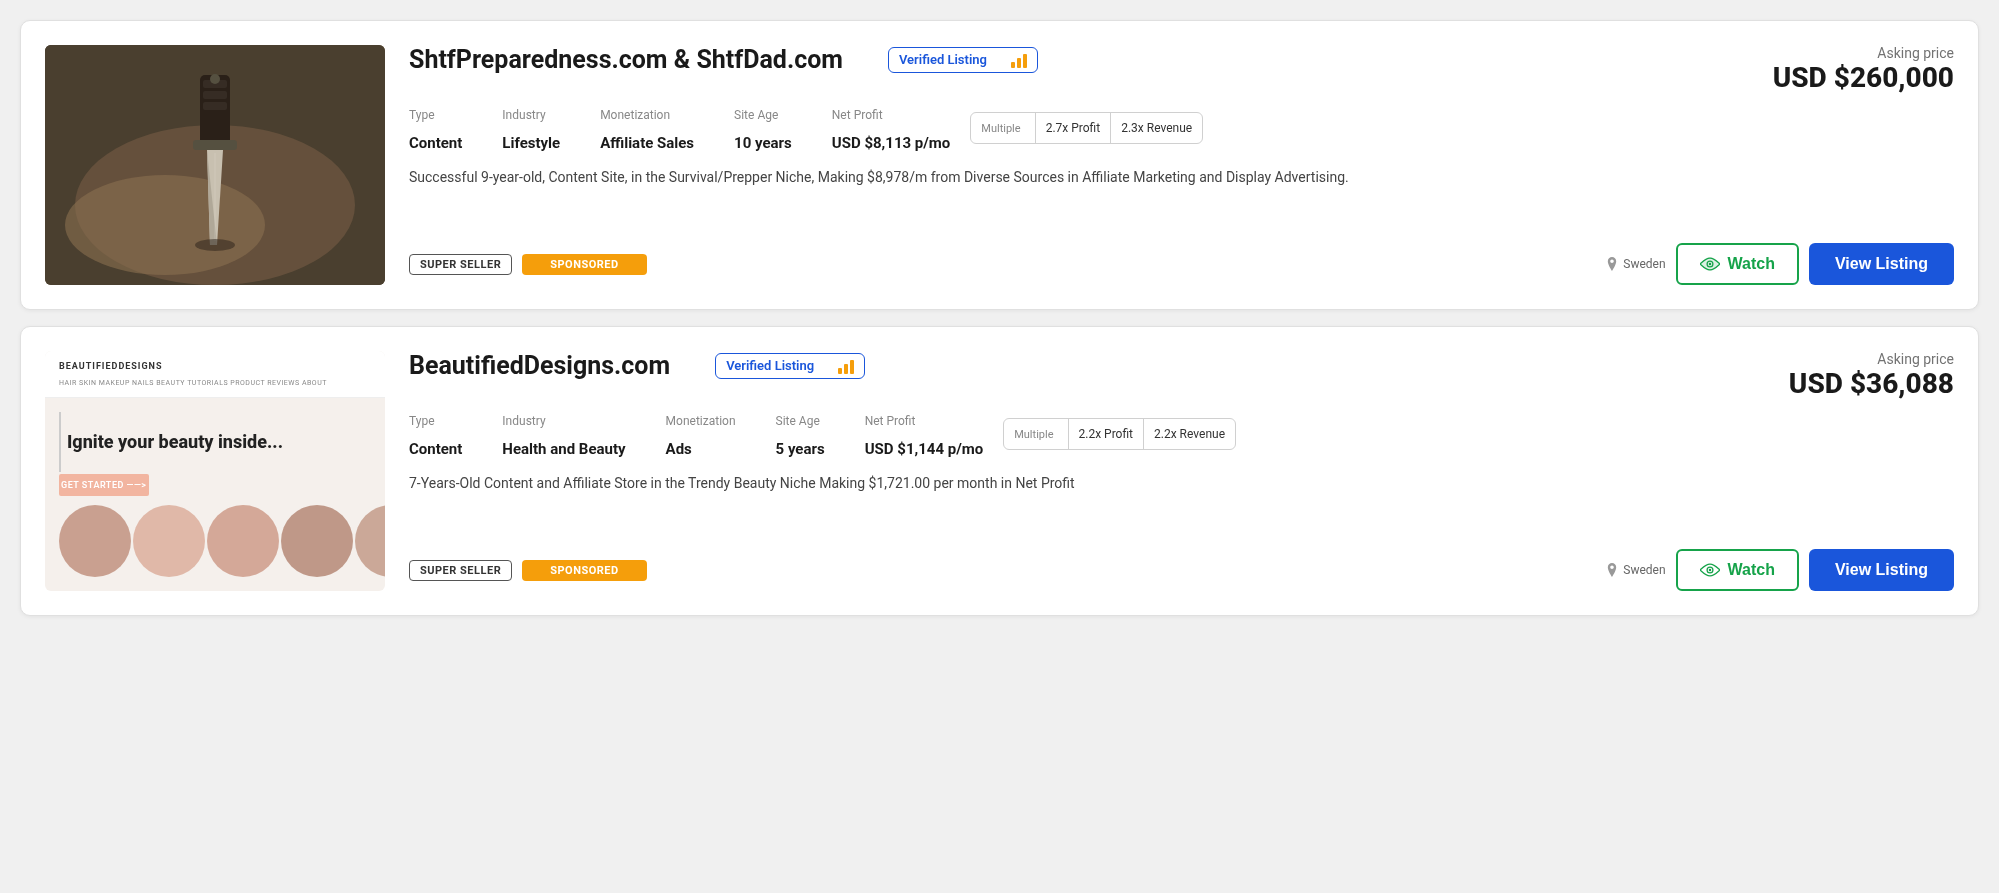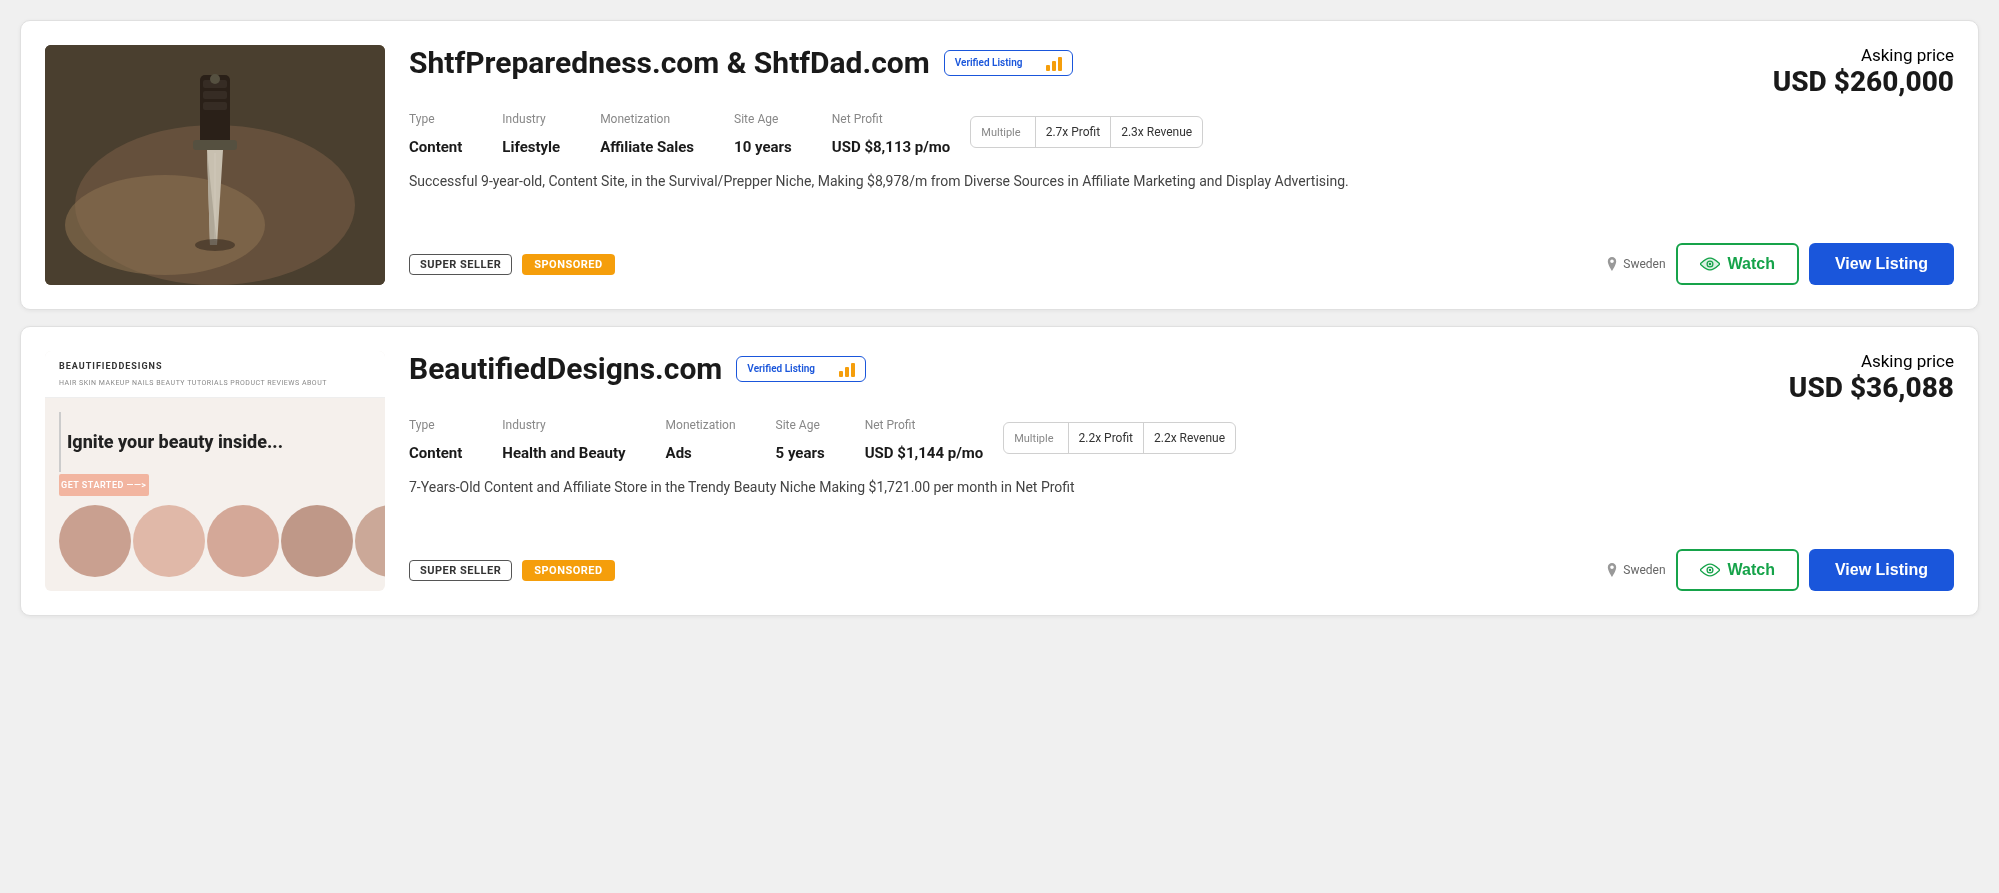--- a/index.html
+++ b/index.html
@@ -127,36 +127,37 @@
     }
 
     .listing-header {
       display: flex;
       align-items: center;
       gap: 14px;
       flex-wrap: wrap;
     }
 
     .listing-title {
-      font-size: 30px;
+      font-size: 25px;
       font-weight: 700;
       color: #1a1a1a;
     }
 
     .verified-badge {
       display: flex;
       align-items: center;
       gap: 24px;
       border: 1.5px solid #1a56db;
       border-radius: 6px;
       padding: 4px 10px;
-      font-size: 10px;
+      font-size: 13px;
       font-weight: 600;
       color: #1a56db;
       white-space: nowrap;
+      margin-left: 31px;
     }
 
     .bar-chart-icon {
       display: flex;
       align-items: flex-end;
       gap: 2px;
       height: 16px;
     }
 
     .bar-chart-icon span {
@@ -165,22 +166,22 @@
       background: #f59e0b;
       border-radius: 1px;
     }
 
     .asking-price-block {
       margin-left: auto;
       text-align: right;
     }
 
     .asking-price-label {
-      font-size: 17px;
-      color: #000000;
+      font-size: 14px;
+      color: #737373;
     }
 
     .asking-price-value {
       font-size: 28px;
       font-weight: 800;
       color: #1a1a1a;
     }
 
     .meta-row {
       display: flex;
@@ -260,21 +261,21 @@
       font-weight: 700;
       color: #333;
       letter-spacing: 0.5px;
       text-transform: uppercase;
     }
 
     .sponsored-badge {
       background: #f59e0b;
       color: #fff;
       border-radius: 4px;
-      padding: 4px 12px;
+      padding: 4px 28px;
       font-size: 11px;
       font-weight: 700;
       letter-spacing: 0.5px;
       text-transform: uppercase;
     }
 
     .location {
       display: flex;
       align-items: center;
       gap: 4px;

